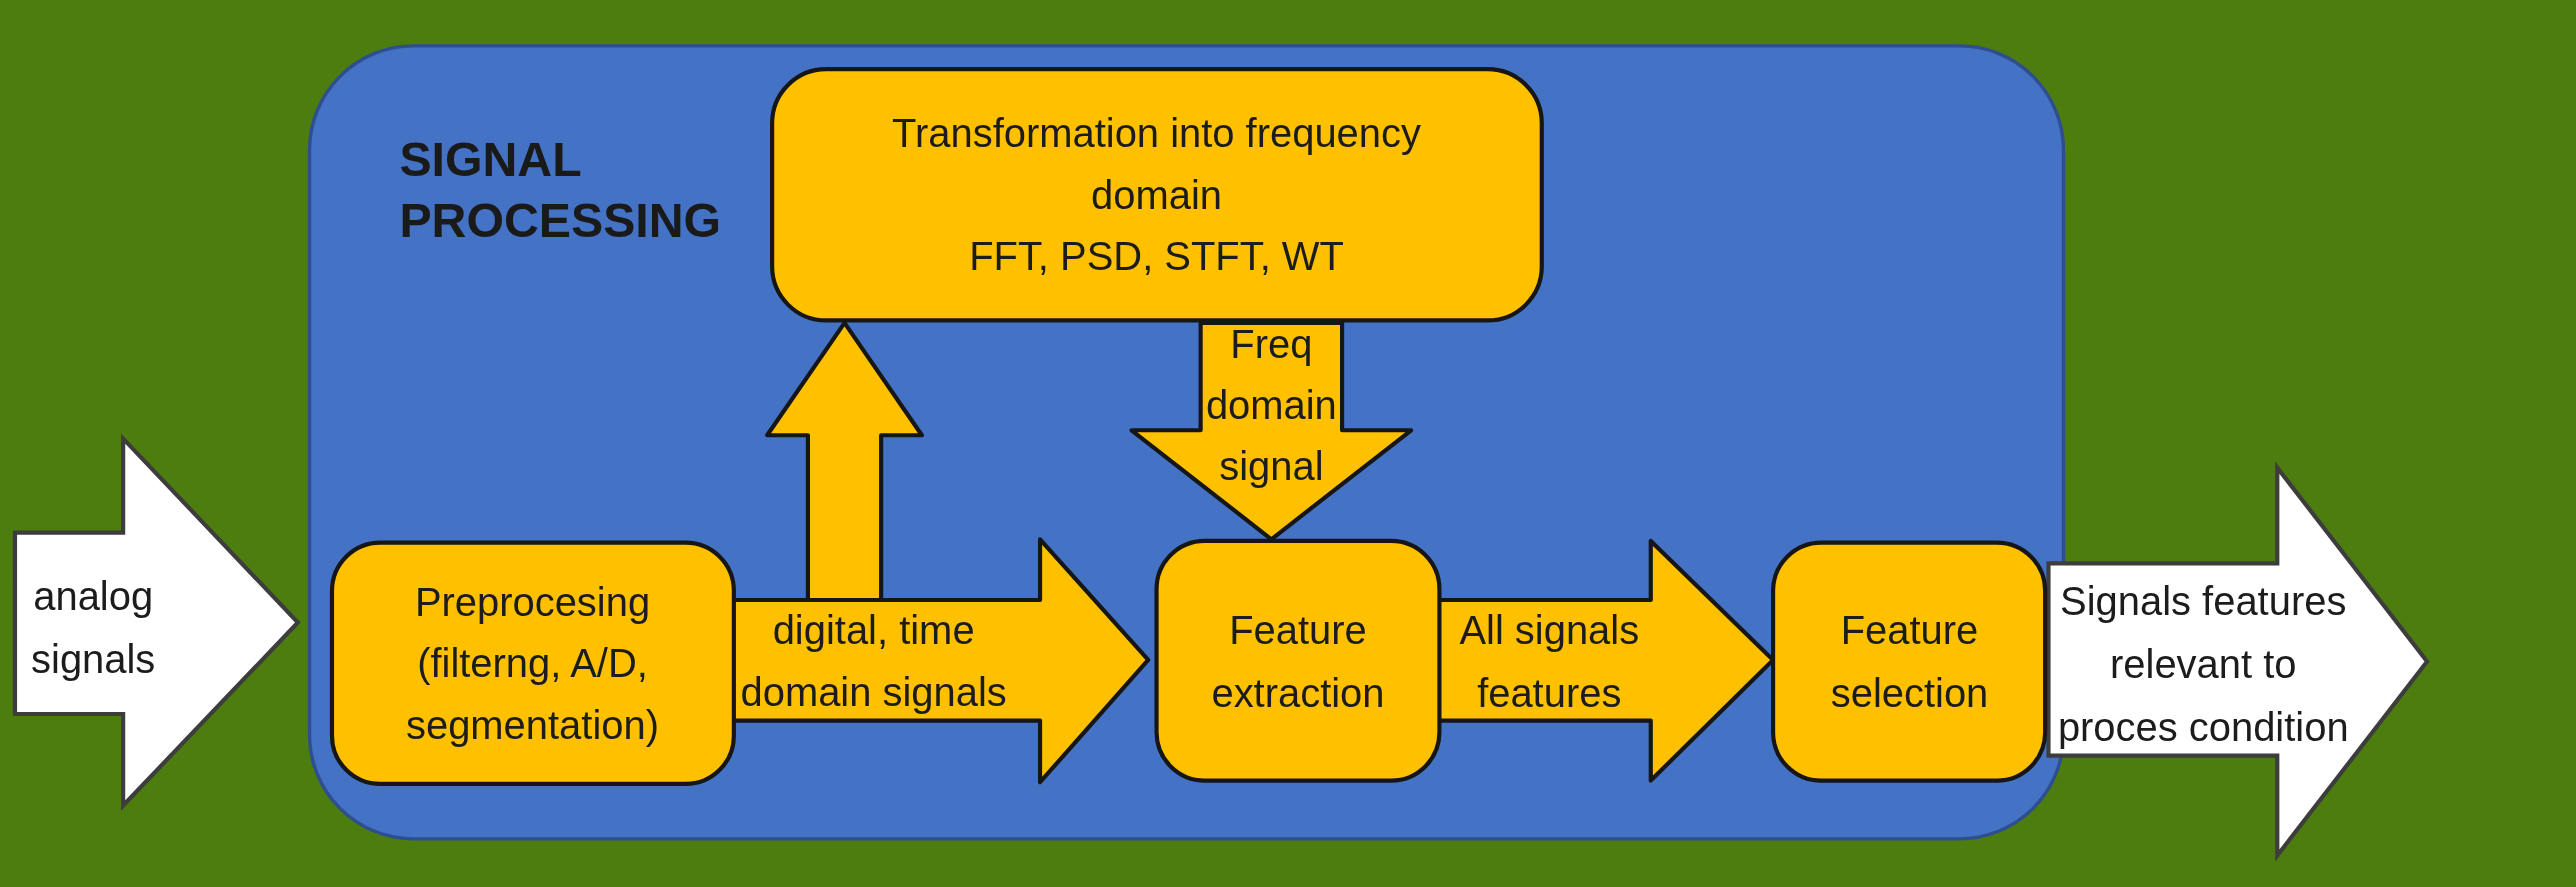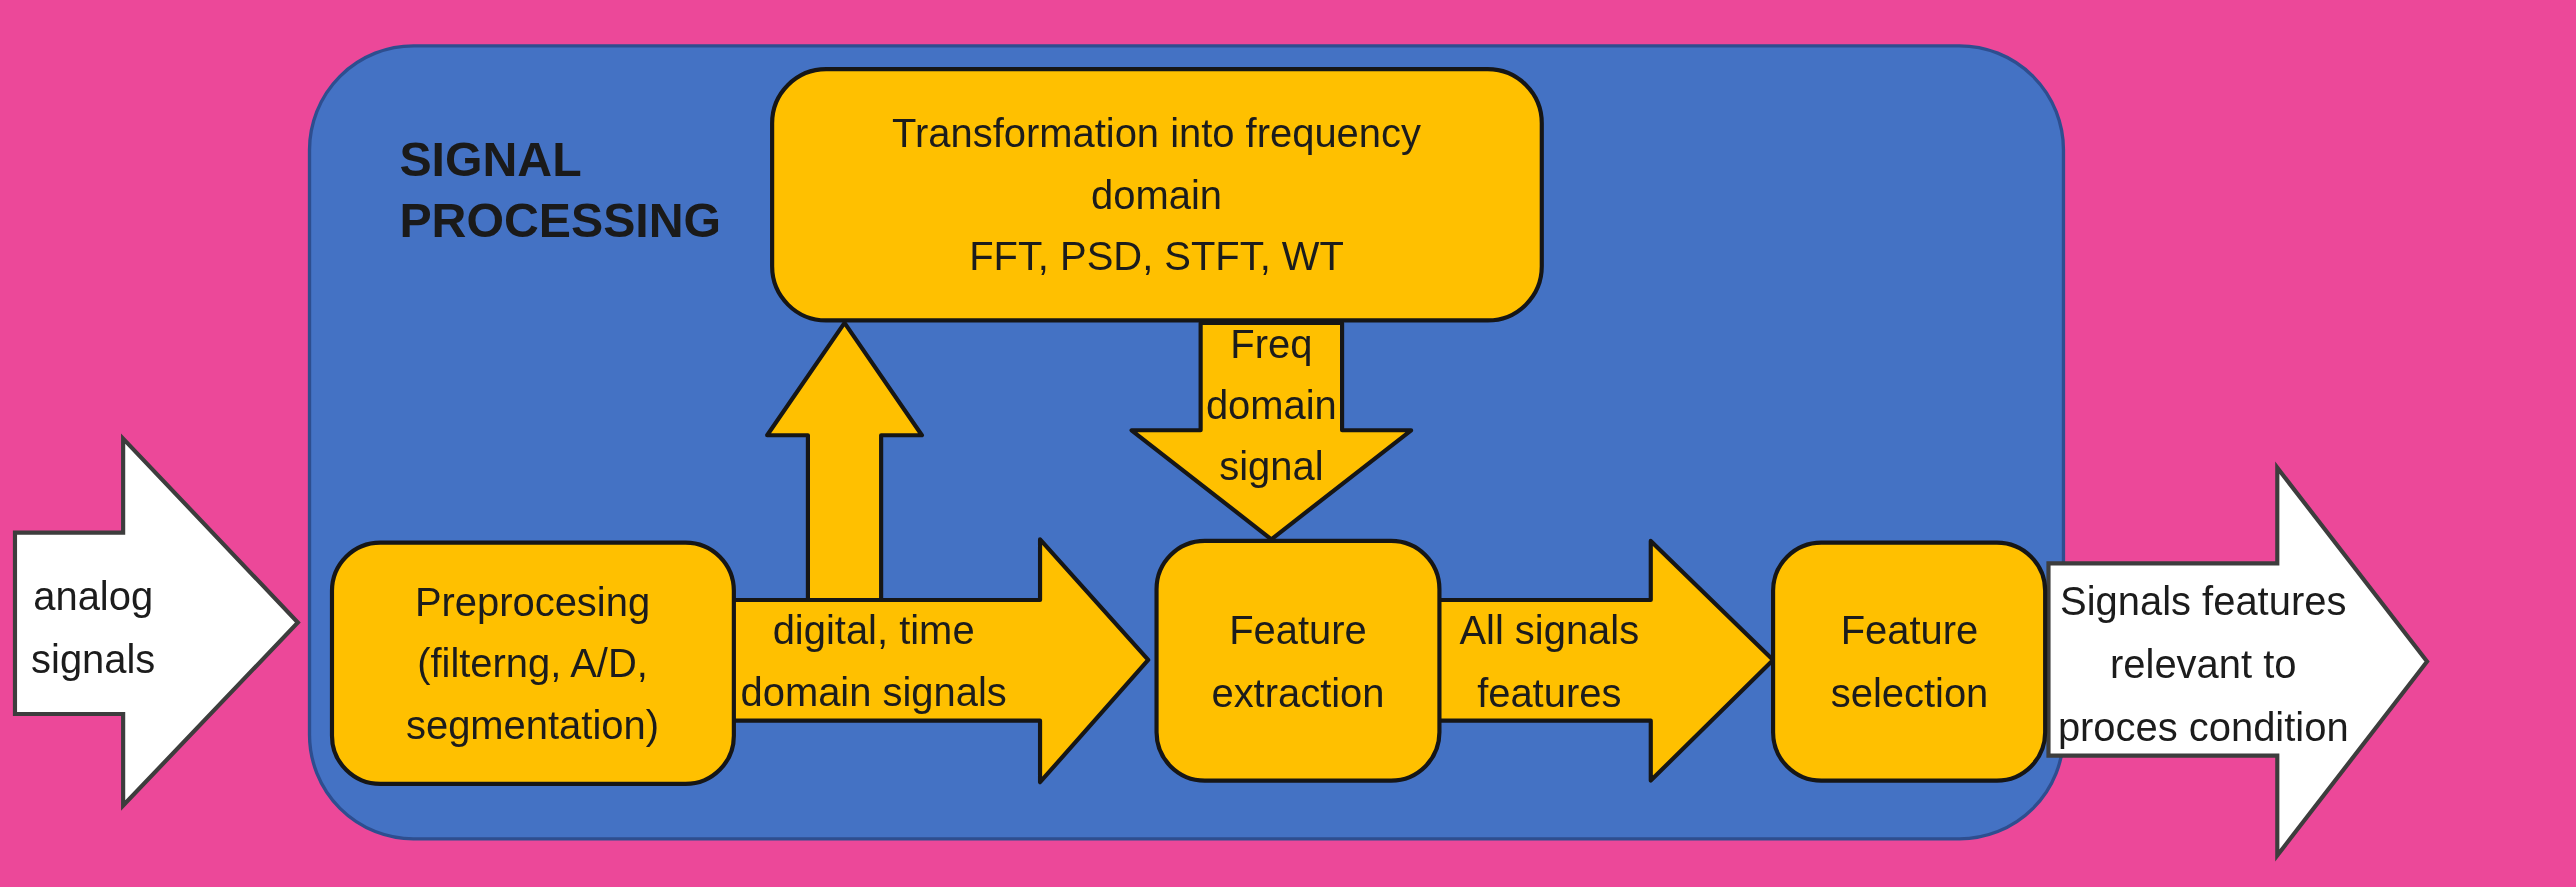--- a/index.html
+++ b/index.html
@@ -1,16 +1,16 @@
 <!DOCTYPE html>
 <html style="font-size:13.3px"><head>
 <meta charset="utf-8">
 <style>
   html,body { margin:0; padding:0; background:#ffffff; }
-  .canvas { position:relative; width:2576px; height:888px; background:#ec4899; overflow:hidden; }
+  .canvas { position:relative; width:2576px; height:888px; background:#4d7c0f; overflow:hidden; }
   svg text {
     font-family:"Liberation Sans", sans-serif;
     font-size:48px;
     fill:#1C1C1C;
     text-anchor:middle;
     dominant-baseline:central;
   }
   svg text.title-line {
     font-size:58px;
     font-weight:bold;

